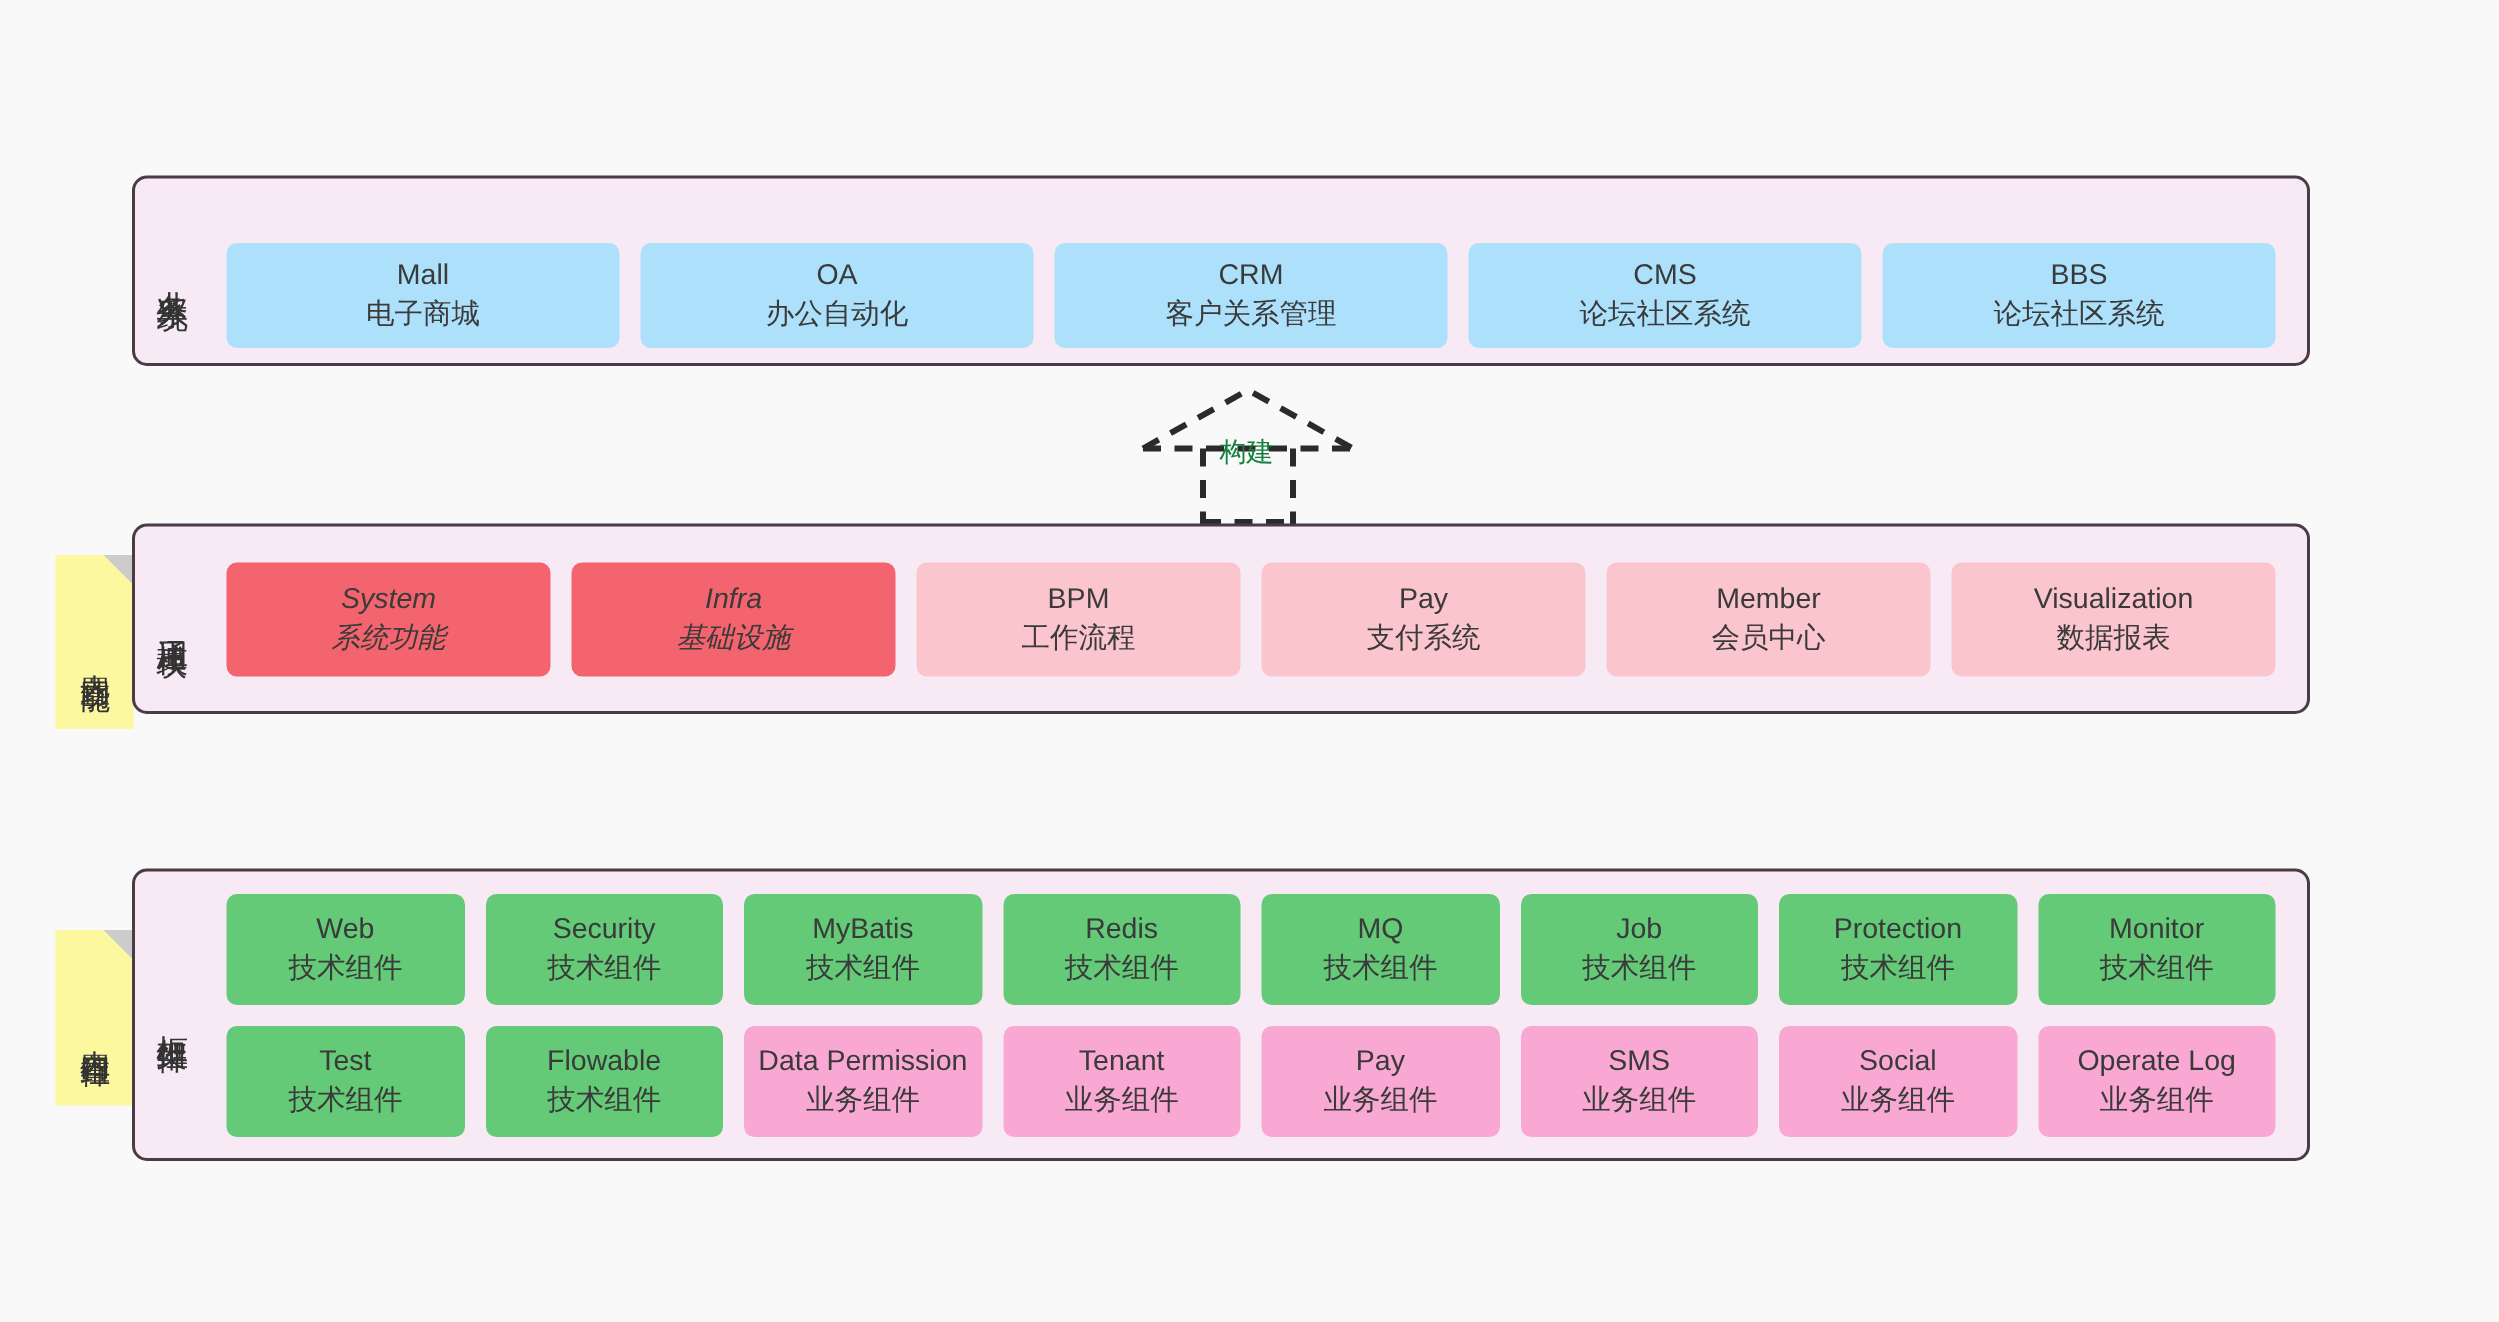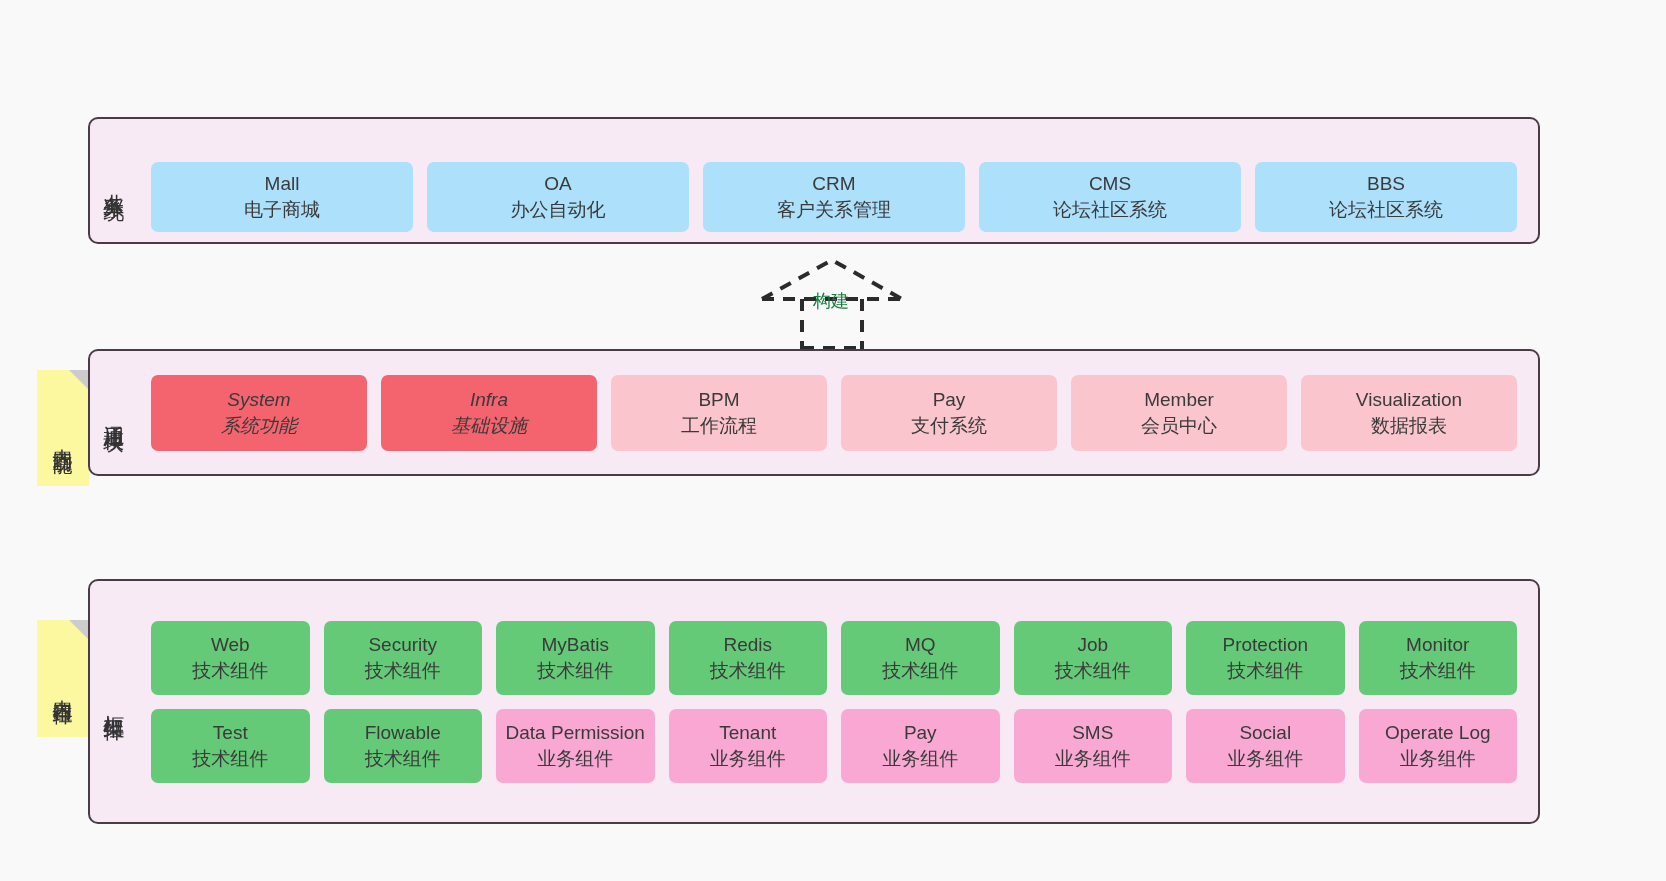--- a/index.html
+++ b/index.html
@@ -86,21 +86,21 @@
   
   .chip.blue       { background: #ace0fb; }
   .chip.red        { background: #f4646e; font-style: italic; }
   .chip.pink       { background: #fbc5ce; align-items: center; }
   .chip.green      { background: #64ca77; }
   .chip.lightgreen { background: #f9a8d4; }
 
   
   #panel-business  { left: 88px;  top: 117px; width: 1452px; height: 127px; }
   #panel-modules   { left: 88px;  top: 349px; width: 1452px; height: 127px; }
-  #panel-framework { left: 88px;  top: 579px; width: 1452px; height: 245px; }
+  #panel-framework { left: 88px;  top: 579px; width: 1452px; height: 195px; }
 
   #panel-business  .chip { height: 70px; margin-top: 32px; }
   #panel-modules   .chip { height: 76px; }
   #panel-framework .chip { height: 74px; }
 
   
   .sticky {
     position: absolute;
     background: #fbf8a0;
     width: 52px;

